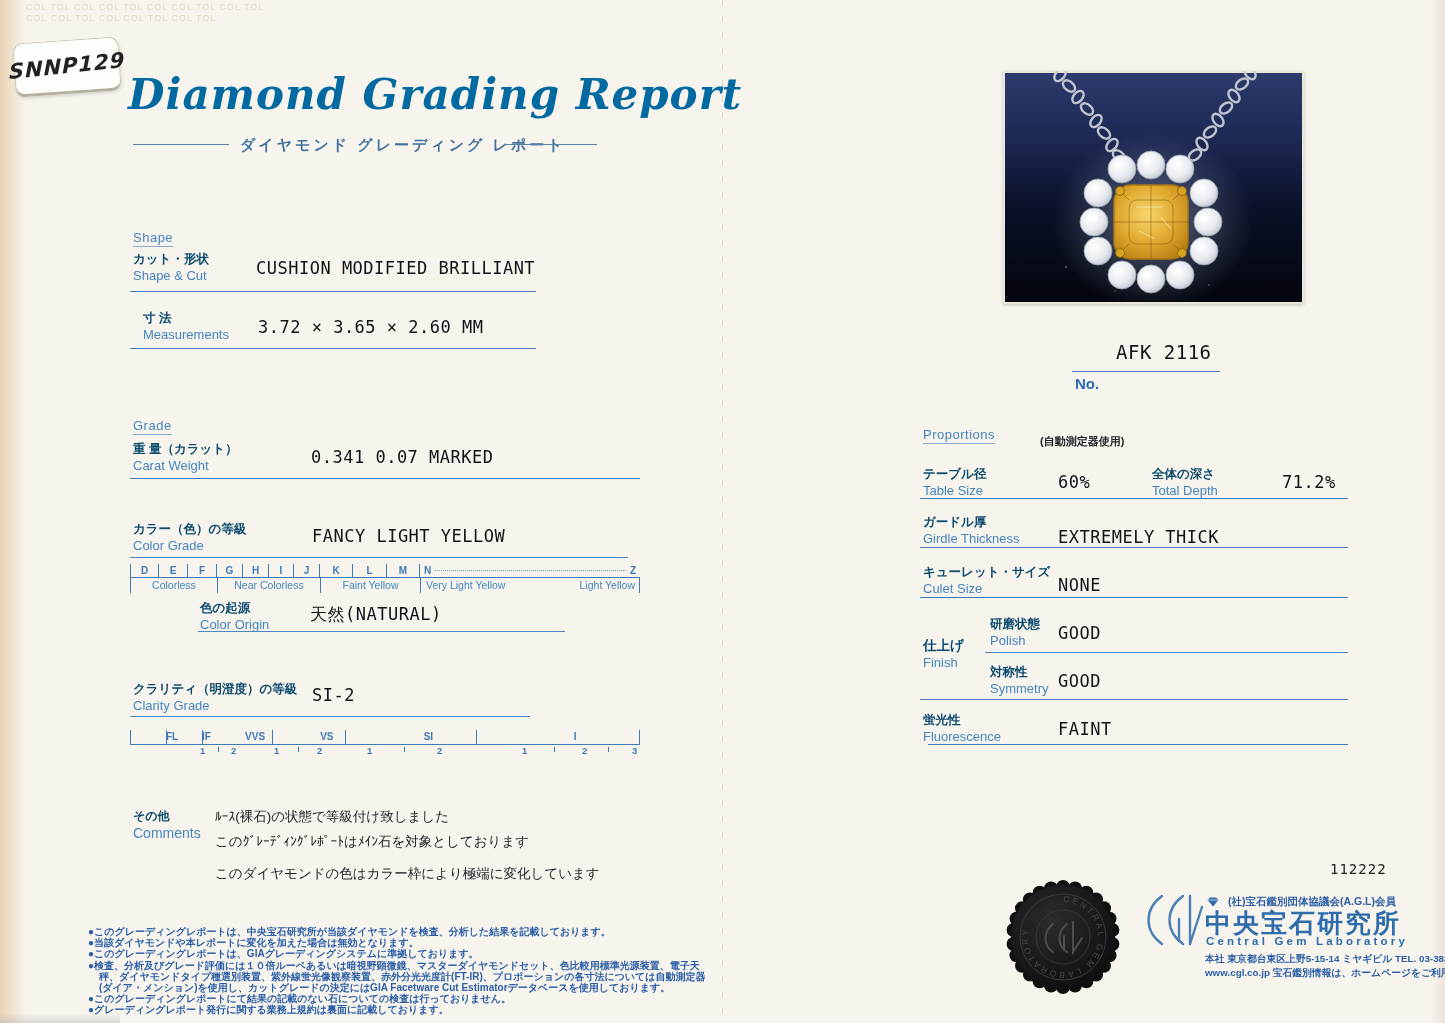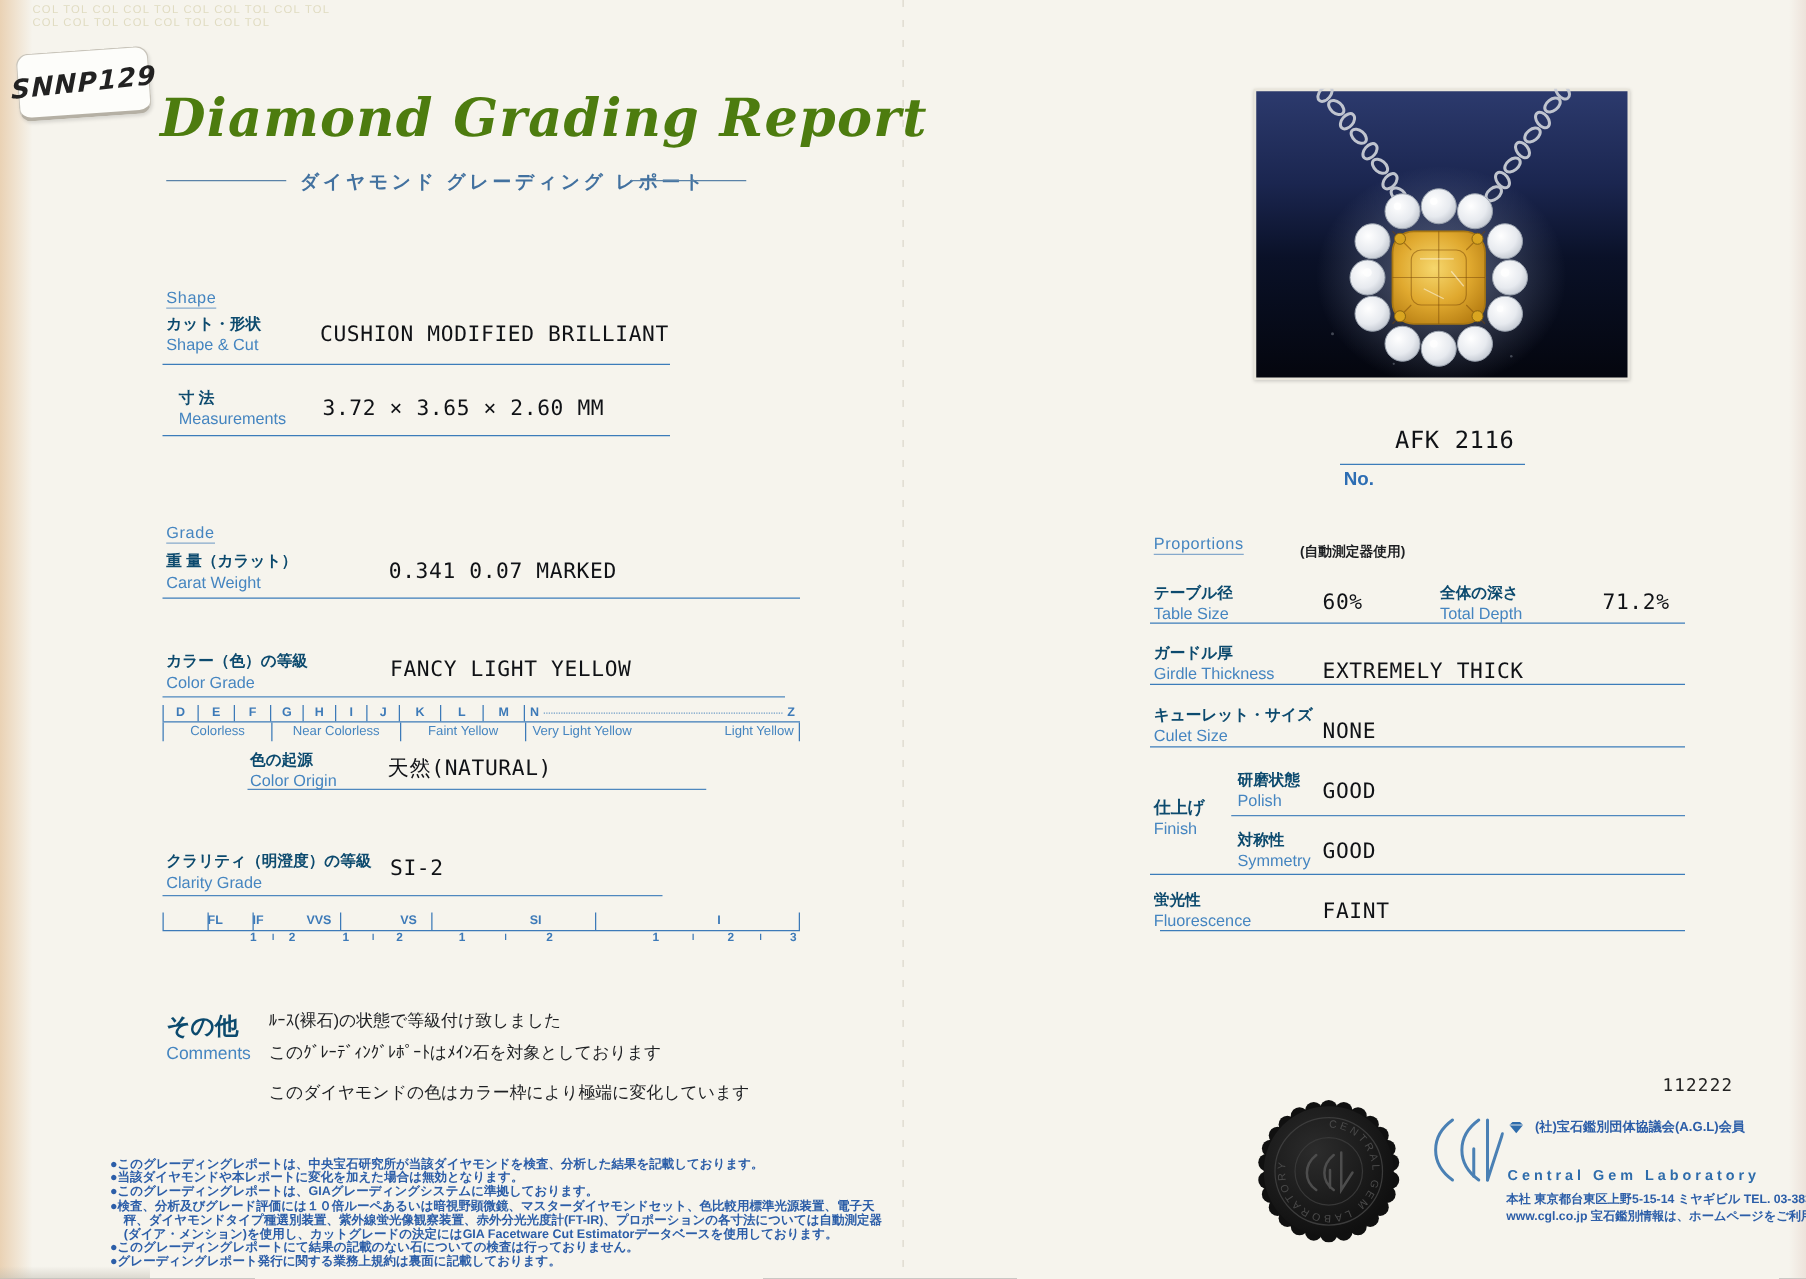--- a/index.html
+++ b/index.html
@@ -20,21 +20,21 @@
     font-size:9px;line-height:11px;letter-spacing:1px;overflow:hidden;filter:blur(.4px);}
   
   .sticker{left:14px;top:40px;width:104px;height:50px;background:#fdfdfa;
     border:1.5px solid #c9c5bb;border-bottom:3px solid #b5b0a4;border-radius:10px;
     transform:rotate(-4deg);box-shadow:1px 2px 3px rgba(0,0,0,.12);
     display:flex;align-items:center;justify-content:center;}
   .sticker span{font-family:"DejaVu Sans",sans-serif;font-style:italic;font-weight:bold;
     font-size:21px;color:#222;transform:skewX(-6deg) rotate(-2deg);letter-spacing:1px;}
   
   .title{left:128px;top:70px;margin:0;font-family:"DejaVu Serif","Liberation Serif",serif;
-    font-style:italic;font-weight:bold;font-size:42px;color:#4d7c0f;letter-spacing:1px;white-space:nowrap;}
+    font-style:italic;font-weight:bold;font-size:42px;color:#0369a1;letter-spacing:1px;white-space:nowrap;}
   .subtxt{color:#42719f;font-size:15px;font-weight:bold;letter-spacing:3px;white-space:nowrap;}
   .subline{height:0;border-top:1.6px solid #5a82a8;}
   
   .jp{font-size:12.5px;font-weight:bold;color:#0c4a6e;white-space:nowrap;}
   .en{font-size:13px;color:#4585c0;white-space:nowrap;}
   .value{font-family:"DejaVu Sans Mono","Liberation Mono",monospace;font-size:17px;color:#101216;
     letter-spacing:.5px;white-space:nowrap;}
   .rule{height:0;border-top:1.6px solid #3c7cba;}
   .rule-thin{height:0;border-top:1.2px solid #4f88bf;}
   .sec-header{font-size:13px;color:#4585c0;letter-spacing:.5px;border-bottom:1.5px solid #86a9cc;
@@ -187,21 +187,21 @@
       <span class="cl-num" style="left:502px">3</span>
       <span class="cl-tick" style="left:88px;top:2px"></span>
       <span class="cl-tick" style="left:168px;top:2px"></span>
       <span class="cl-tick" style="left:274px;top:2px"></span>
       <span class="cl-tick" style="left:424px;top:2px"></span>
       <span class="cl-tick" style="left:478px;top:2px"></span>
     </div>
   </div>
 
   <div class="abs" style="left:133px;top:808px;">
-    <div class="jp" style="font-size:19px">その他</div>
+    <div class="jp" style="font-size:12px">その他</div>
     <div class="en" style="font-size:14px">Comments</div>
   </div>
   <div class="abs cmt" style="left:215px;top:808px;">ﾙｰｽ(裸石)の状態で等級付け致しました</div>
   <div class="abs cmt" style="left:215px;top:833px;">このｸﾞﾚｰﾃﾞｨﾝｸﾞﾚﾎﾟｰﾄはﾒｲﾝ石を対象としております</div>
   <div class="abs cmt" style="left:215px;top:865px;">このダイヤモンドの色はカラー枠により極端に変化しています</div>
 
   <div class="abs fineprint" style="left:88px;top:926px;">
     <div>●このグレーディングレポートは、中央宝石研究所が当該ダイヤモンドを検査、分析した結果を記載しております。</div>
     <div>●当該ダイヤモンドや本レポートに変化を加えた場合は無効となります。</div>
     <div>●このグレーディングレポートは、GIAグレーディングシステムに準拠しております。</div>
@@ -423,17 +423,18 @@
     </svg>
   </div>
 
   <div class="abs agl-line" style="left:1207px;top:895px;">
     <svg width="12" height="10" viewBox="0 0 12 10">
       <polygon points="0.5,3 3,0.5 9,0.5 11.5,3 6,9.5" fill="#2e6cab"></polygon>
       <line x1="0.5" y1="3" x2="11.5" y2="3" stroke="#f6f4ed" stroke-width="0.7"></line>
     </svg>
     <span>(社)宝石鑑別団体協議会(A.G.L)会員</span>
   </div>
+  <div class="abs lab-jp" style="left:1205px;top:906px;">中央宝石研究所</div>
   <div class="abs lab-en" style="left:1206px;top:935px;">Central Gem Laboratory</div>
   <div class="abs addr" style="left:1205px;top:953px;">本社 東京都台東区上野5-15-14 ミヤギビル TEL. 03-3836-1627(代)</div>
   <div class="abs addr" style="left:1205px;top:967px;">www.cgl.co.jp 宝石鑑別情報は、ホームページをご利用下さい。</div>
 
 </div>
 
 </body></html>

